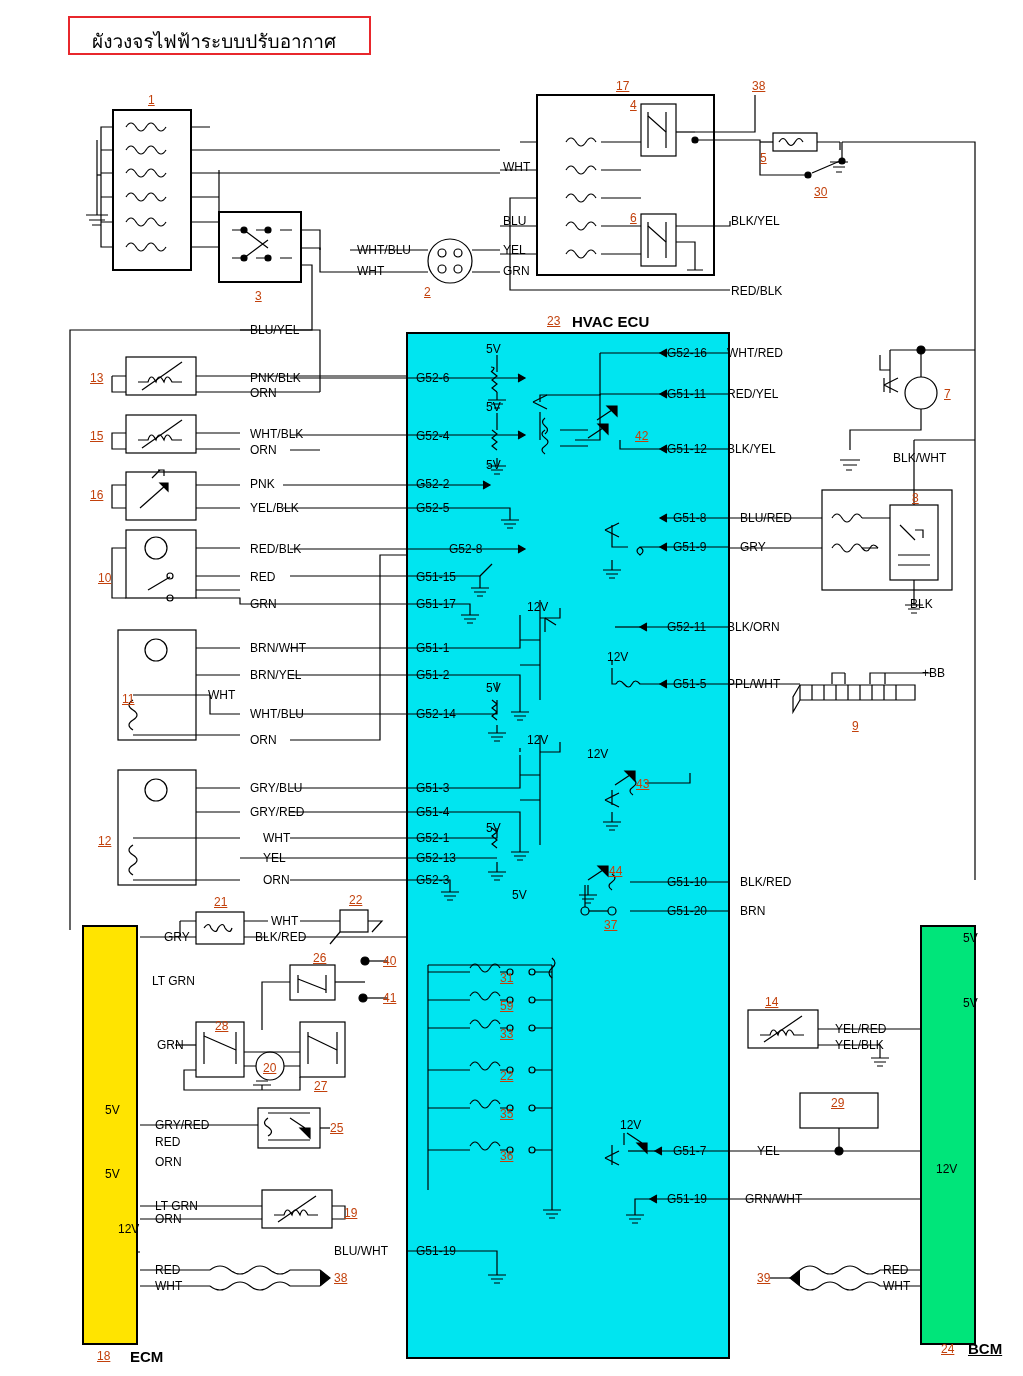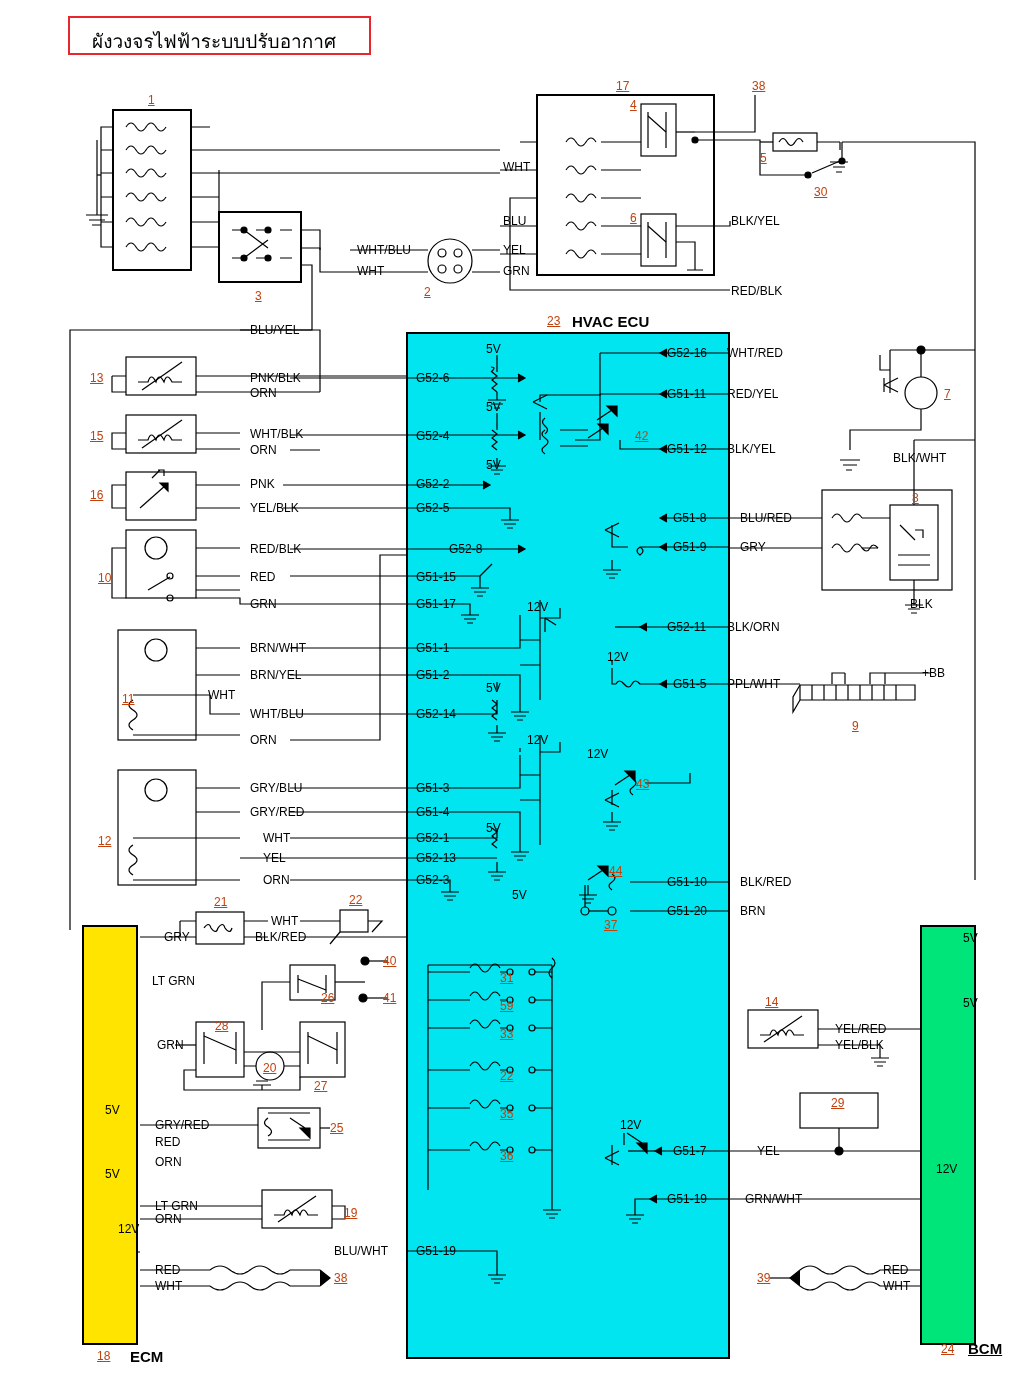--- a/index.html
+++ b/index.html
@@ -512,21 +512,21 @@
   <div class="num" style="left:90px; top:372px;">13</div>
   <div class="num" style="left:765px; top:996px;">14</div>
   <div class="num" style="left:90px; top:430px;">15</div>
   <div class="num" style="left:90px; top:489px;">16</div>
   <div class="num" style="left:616px; top:80px;">17</div>
   <div class="num" style="left:344px; top:1207px;">19</div>
   <div class="num" style="left:263px; top:1062px;">20</div>
   <div class="num" style="left:214px; top:896px;">21</div>
   <div class="num" style="left:349px; top:894px;">22</div>
   <div class="num" style="left:330px; top:1122px;">25</div>
-  <div class="num" style="left:321px; top:952px;margin-top:40px;">26</div>
+  <div class="num" style="left:313px; top:952px;">26</div>
   <div class="num" style="left:314px; top:1080px;">27</div>
   <div class="num" style="left:215px; top:1020px;">28</div>
   <div class="num" style="left:831px; top:1097px;">29</div>
   <div class="num" style="left:814px; top:186px;">30</div>
   <div class="num" style="left:500px; top:972px;">31</div>
   <div class="num" style="left:500px; top:1000px;">59</div>
   <div class="num" style="left:500px; top:1028px;">33</div>
   <div class="num" style="left:500px; top:1070px;">22</div>
   <div class="num" style="left:500px; top:1108px;">35</div>
   <div class="num" style="left:500px; top:1150px;">36</div>

